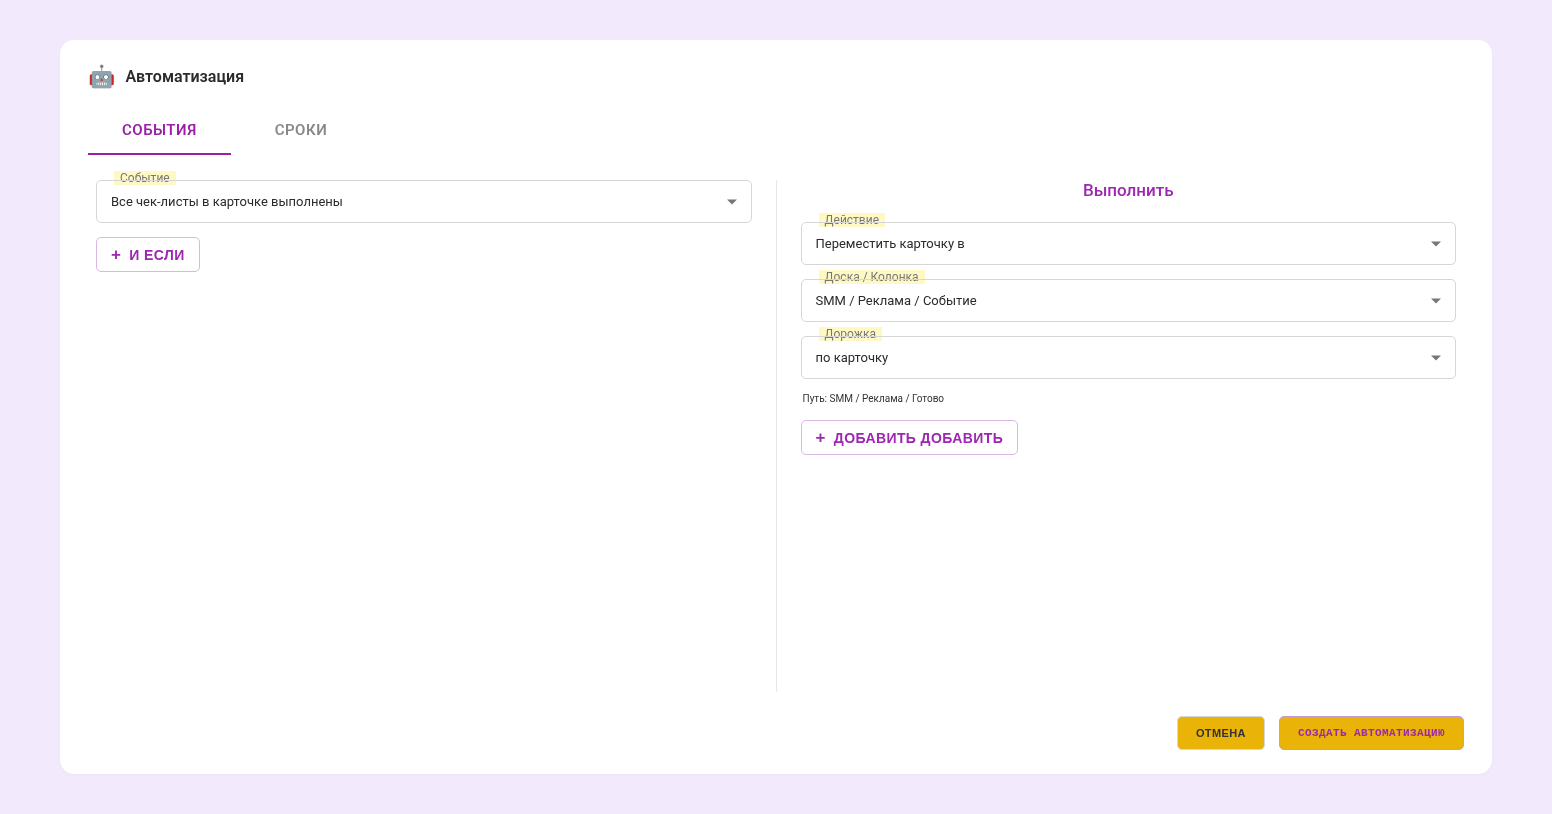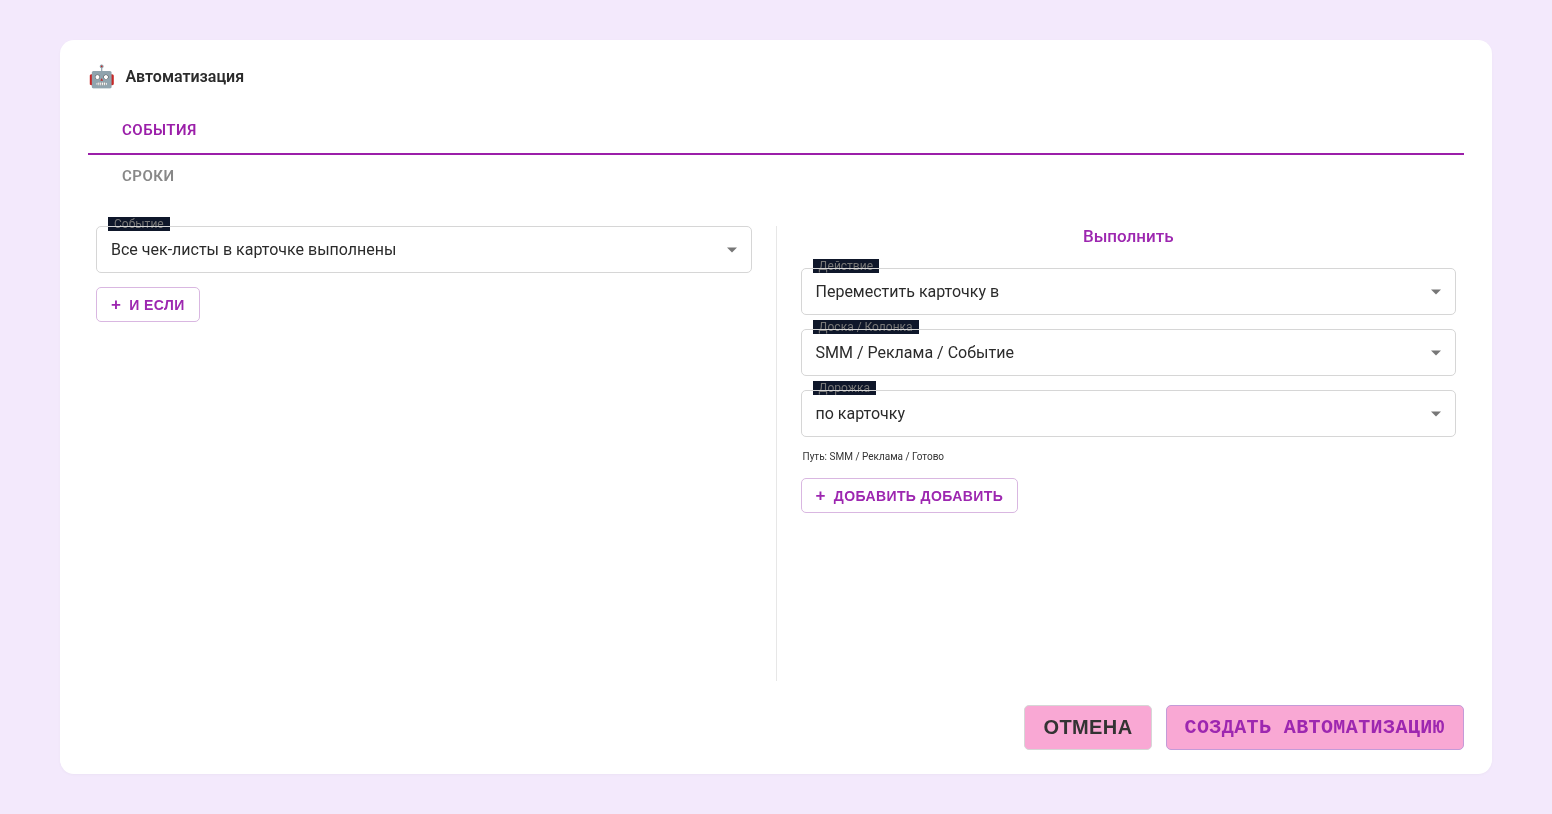--- a/index.html
+++ b/index.html
@@ -22,23 +22,23 @@
     .title-row {
       display: flex;
       align-items: center;
       gap: 10px;
       margin-bottom: 20px;
     }
     .title-icon { font-size: 22px; }
     .title-text { font-size: 16px; font-weight: 600; color: #2b2b2b; }
     .tabs {
       display: flex;
+      gap: 10px;
       border-bottom: 1px solid transparent;
       margin-bottom: 24px;
-      flex-direction: column;
     }
     .tab {
       padding: 12px 34px 14px;
       font-size: 15px;
       font-weight: 600;
       letter-spacing: .5px;
       color: #888;
       cursor: pointer;
       border-bottom: 2px solid transparent;
     }
@@ -66,31 +66,31 @@
       font-weight: 500;
       margin-bottom: 22px;
     }
     .field {
       position: relative;
       margin-bottom: 14px;
     }
     .field .legend {
       position: absolute;
       top: -9px;
-      left: 12px;
-      background: #0f172a;
+      left: 18px;
+      background: #fef9c3;
       padding: 0 6px;
       font-size: 12px;
       color: #777;
     }
     .select-box {
       border: 1px solid #d6d6d6;
       border-radius: 5px;
       padding: 13px 38px 13px 14px;
-      font-size: 16px;
+      font-size: 13px;
       color: #2b2b2b;
       display: flex;
       align-items: center;
       justify-content: space-between;
       cursor: pointer;
       position: relative;
     }
     .select-box .caret {
       position: absolute;
       right: 14px;
@@ -127,25 +127,25 @@
     .footer {
       margin-top: auto;
       padding-top: 24px;
       display: flex;
       justify-content: flex-end;
       gap: 14px;
     }
     .btn {
       padding: 10px 18px;
       border-radius: 5px;
-      font-size: 20px;
+      font-size: 11px;
       font-weight: 600;
       letter-spacing: .4px;
       cursor: pointer;
-      background: #f9a8d4;
+      background: #eab308;
     }
     .btn-cancel {
       border: 1px solid #d6d6d6;
       color: #333;
     }
     .btn-primary {
       border: 1px solid #c39bd8;
       color: #9d27b0;
       font-family: Liberation Mono, monospace;
     }

